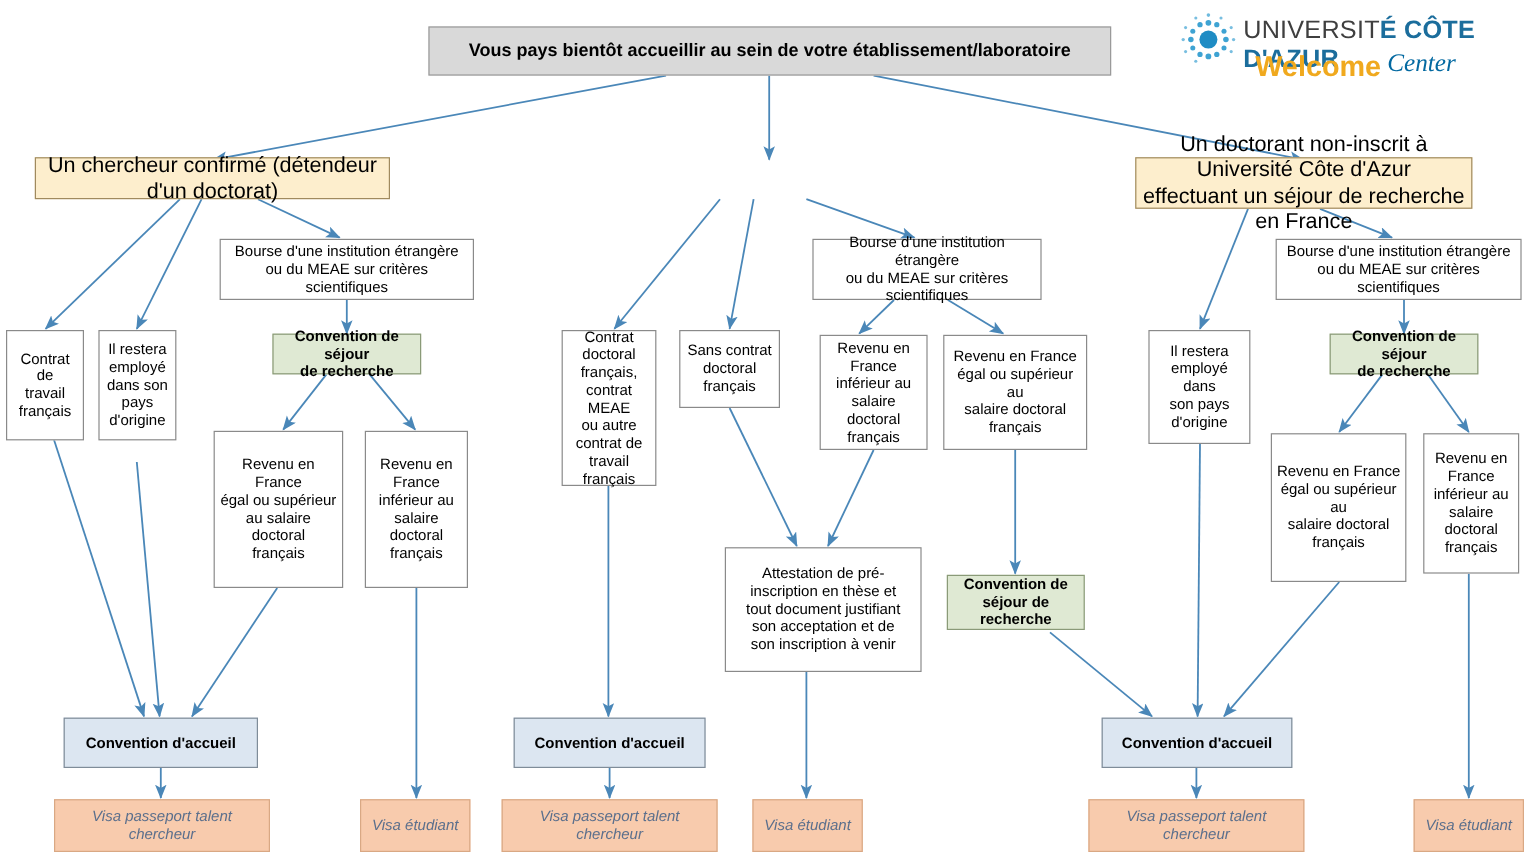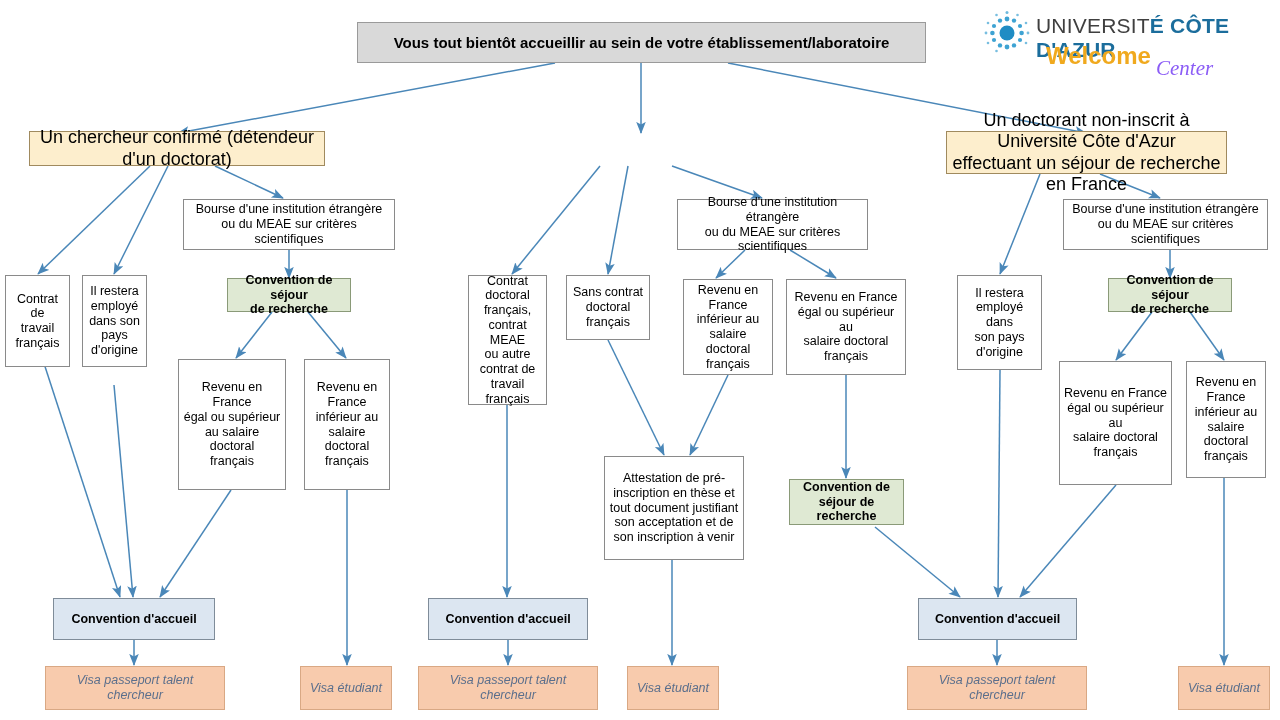--- a/index.html
+++ b/index.html
@@ -47,22 +47,22 @@
   .logo-txt1{
     position:absolute;left:52px;top:6px;
     font-size:21px;letter-spacing:.2px;color:#3f3f3f;font-weight:300;
   }
   .logo-b{color:#1b6d9c;font-weight:bold;}
   .logo-txt2{
     position:absolute;left:62px;top:34px;
     font-size:24px;font-weight:bold;color:#f0a91e;
   }
   .logo-txt3{
-    position:absolute;left:172px;top:48px;
-    font-size:21px;font-style:italic;color:#8b5cf6;font-family:"Liberation Serif",serif;
+    position:absolute;left:172px;top:32px;
+    font-size:21px;font-style:italic;color:#0369a1;font-family:"Liberation Serif",serif;
   }
 </style>
 </head>
 <body>
 
 <div id="canvas">
 
   <div class="logo">
     <svg width="46" height="46" viewBox="0 0 46 46" style="position:absolute;left:0;top:2px;">
       <g fill="#3ea3d3">
@@ -138,21 +138,21 @@
       <path d="M1152,312 L1116,360"></path>
       <path d="M1190,312 L1224,360"></path>
       <path d="M1000,370 L998,597"></path>
       <path d="M1116,485 L1020,597"></path>
       <path d="M875,527 L960,597"></path>
       <path d="M997,640 L997,665"></path>
       <path d="M1224,478 L1224,665"></path>
     </g>
   </svg>
 
-  <div class="node n-title" style="left:357px;top:22px;width:569px;height:41px;">Vous tout bientôt accueillir au sein de votre établissement/laboratoire</div>
+  <div class="node n-title" style="left:357px;top:22px;width:569px;height:41px;">Vous pays bientôt accueillir au sein de votre établissement/laboratoire</div>
 
   <div class="node n-branch" style="left:29px;top:131px;width:296px;height:35px;">Un chercheur confirmé (détendeur  d'un doctorat)</div>
   <div class="node n-branch" style="left:946px;top:131px;width:281px;height:43px;">Un doctorant non-inscrit à Université Côte d'Azur
 effectuant un séjour de recherche en France</div>
 
   <div class="node n-plain" style="left:183px;top:199px;width:212px;height:51px;">Bourse d'une institution étrangère
 ou du MEAE  sur critères
 scientifiques</div>
   <div class="node n-green" style="left:227px;top:278px;width:124px;height:34px;">Convention de séjour
 de recherche</div>
@@ -194,21 +194,21 @@
   <div class="node n-plain" style="left:683px;top:279px;width:90px;height:96px;">Revenu en
 France
 inférieur au
 salaire
 doctoral
 français</div>
   <div class="node n-plain" style="left:786px;top:279px;width:120px;height:96px;">Revenu en France
 égal ou supérieur au
 salaire doctoral
 français</div>
-  <div class="node n-plain" style="left:604px;top:456px;width:140px;height:104px;">Attestation de pré-
+  <div class="node n-plain" style="left:604px;top:456px;width:164px;height:104px;">Attestation de pré-
 inscription en thèse et
 tout document justifiant
 son acceptation et de
 son inscription à venir</div>
   <div class="node n-green" style="left:789px;top:479px;width:115px;height:46px;">Convention de
 séjour de recherche</div>
   <div class="node n-blue" style="left:428px;top:598px;width:160px;height:42px;">Convention d'accueil</div>
   <div class="node n-visa" style="left:418px;top:666px;width:180px;height:44px;">Visa passeport talent chercheur</div>
   <div class="node n-visa" style="left:627px;top:666px;width:92px;height:44px;">Visa étudiant</div>
 

